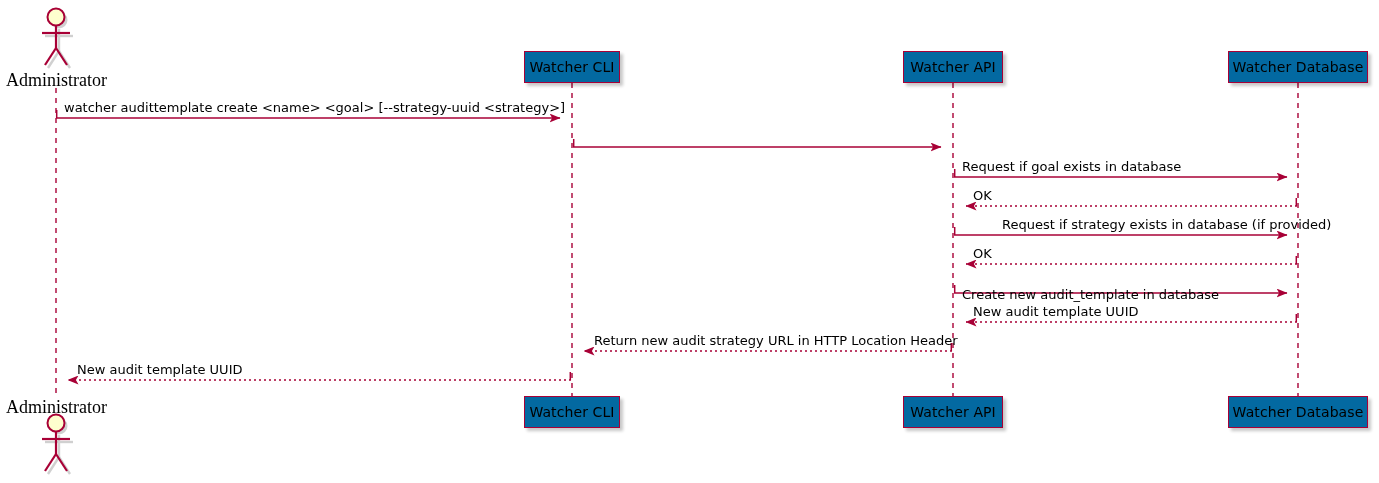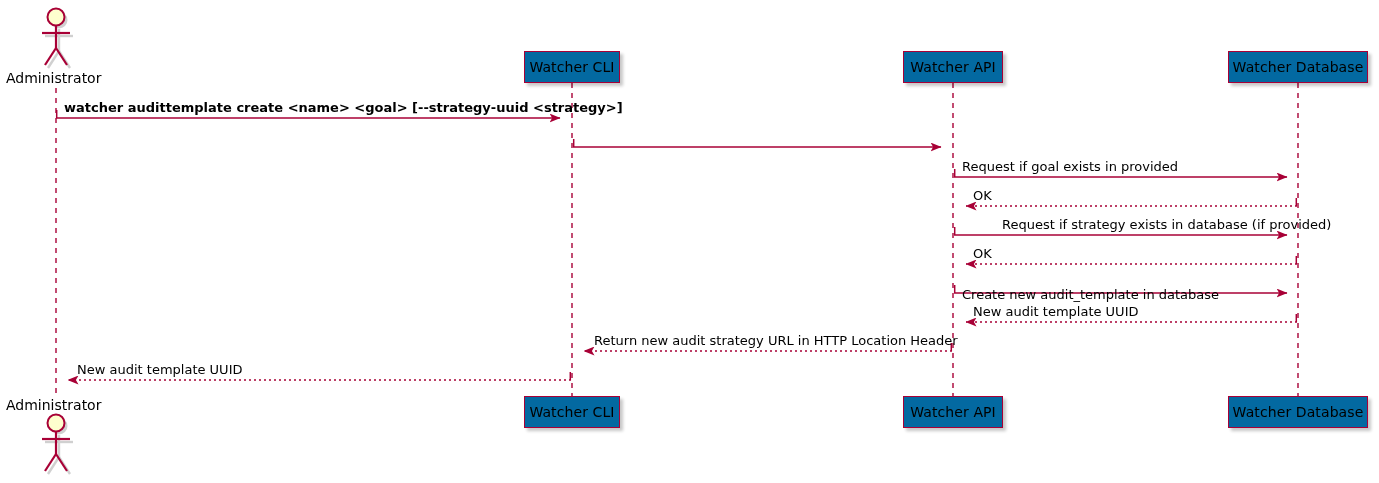--- a/index.html
+++ b/index.html
@@ -34,24 +34,25 @@
     font-size: 14px;
     line-height: 1;
     display: flex;
     align-items: center;
     justify-content: center;
     white-space: nowrap;
     letter-spacing: 0.1px;
   }
   .actor-label {
     position: absolute;
-    font-size: 14px;
+    font-size: 18px;
     color: #000000;
     white-space: nowrap;
     line-height: 1;
+    font-family: Liberation Serif, serif;
   }
   .msg {
     position: absolute;
     font-size: 13px;
     color: #000000;
     white-space: nowrap;
     line-height: 1;
   }
 </style>
 </head>
@@ -170,24 +171,24 @@
   <div class="actor-label" style="left:6px; top:398px;">Administrator</div>
 
   <div class="pbox" style="left:524px; top:51px; width:96px; height:32px;">Watcher CLI</div>
   <div class="pbox" style="left:903px; top:51px; width:100px; height:32px;">Watcher API</div>
   <div class="pbox" style="left:1228px; top:51px; width:140px; height:32px;">Watcher Database</div>
 
   <div class="pbox" style="left:524px; top:396px; width:96px; height:32px;">Watcher CLI</div>
   <div class="pbox" style="left:903px; top:396px; width:100px; height:32px;">Watcher API</div>
   <div class="pbox" style="left:1228px; top:396px; width:140px; height:32px;">Watcher Database</div>
 
-  <div class="msg" style="left:64px; top:101px;font-weight:bold;">watcher audittemplate create &lt;name&gt; &lt;goal&gt; [--strategy-uuid &lt;strategy&gt;]</div>
-
-
-  <div class="msg" style="left:962px; top:160px;">Request if goal exists in provided</div>
+  <div class="msg" style="left:64px; top:101px;">watcher audittemplate create &lt;name&gt; &lt;goal&gt; [--strategy-uuid &lt;strategy&gt;]</div>
+
+
+  <div class="msg" style="left:962px; top:160px;">Request if goal exists in database</div>
 
   <div class="msg" style="left:973px; top:189px;">OK</div>
 
   <div class="msg" style="left:962px; top:218px;margin-left:40px;">Request if strategy exists in database (if provided)</div>
 
   <div class="msg" style="left:973px; top:247px;">OK</div>
 
   <div class="msg" style="left:962px; top:288px;">Create new audit_template in database</div>
 
   <div class="msg" style="left:973px; top:305px;">New audit template UUID</div>

